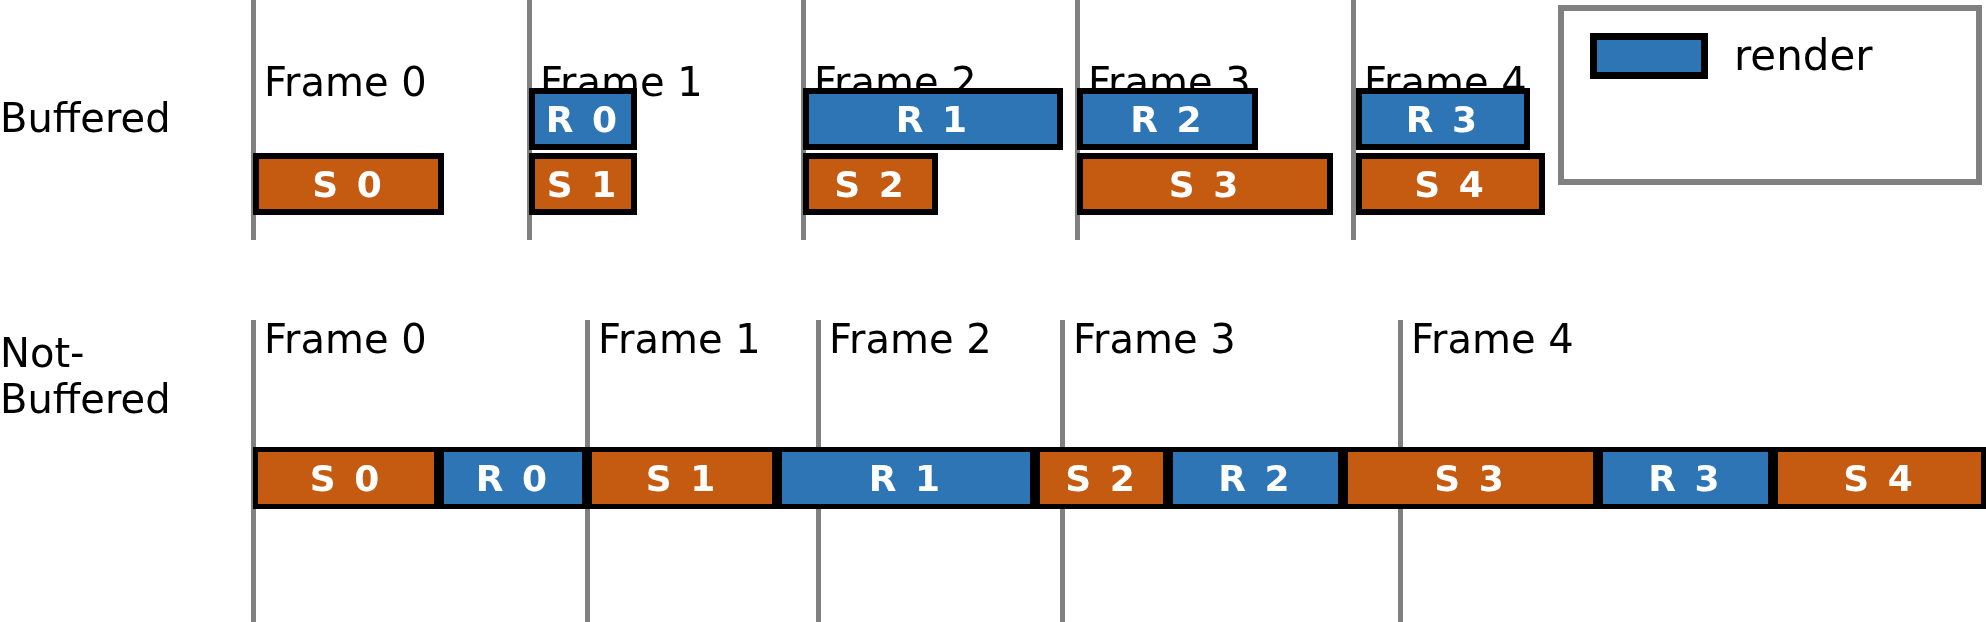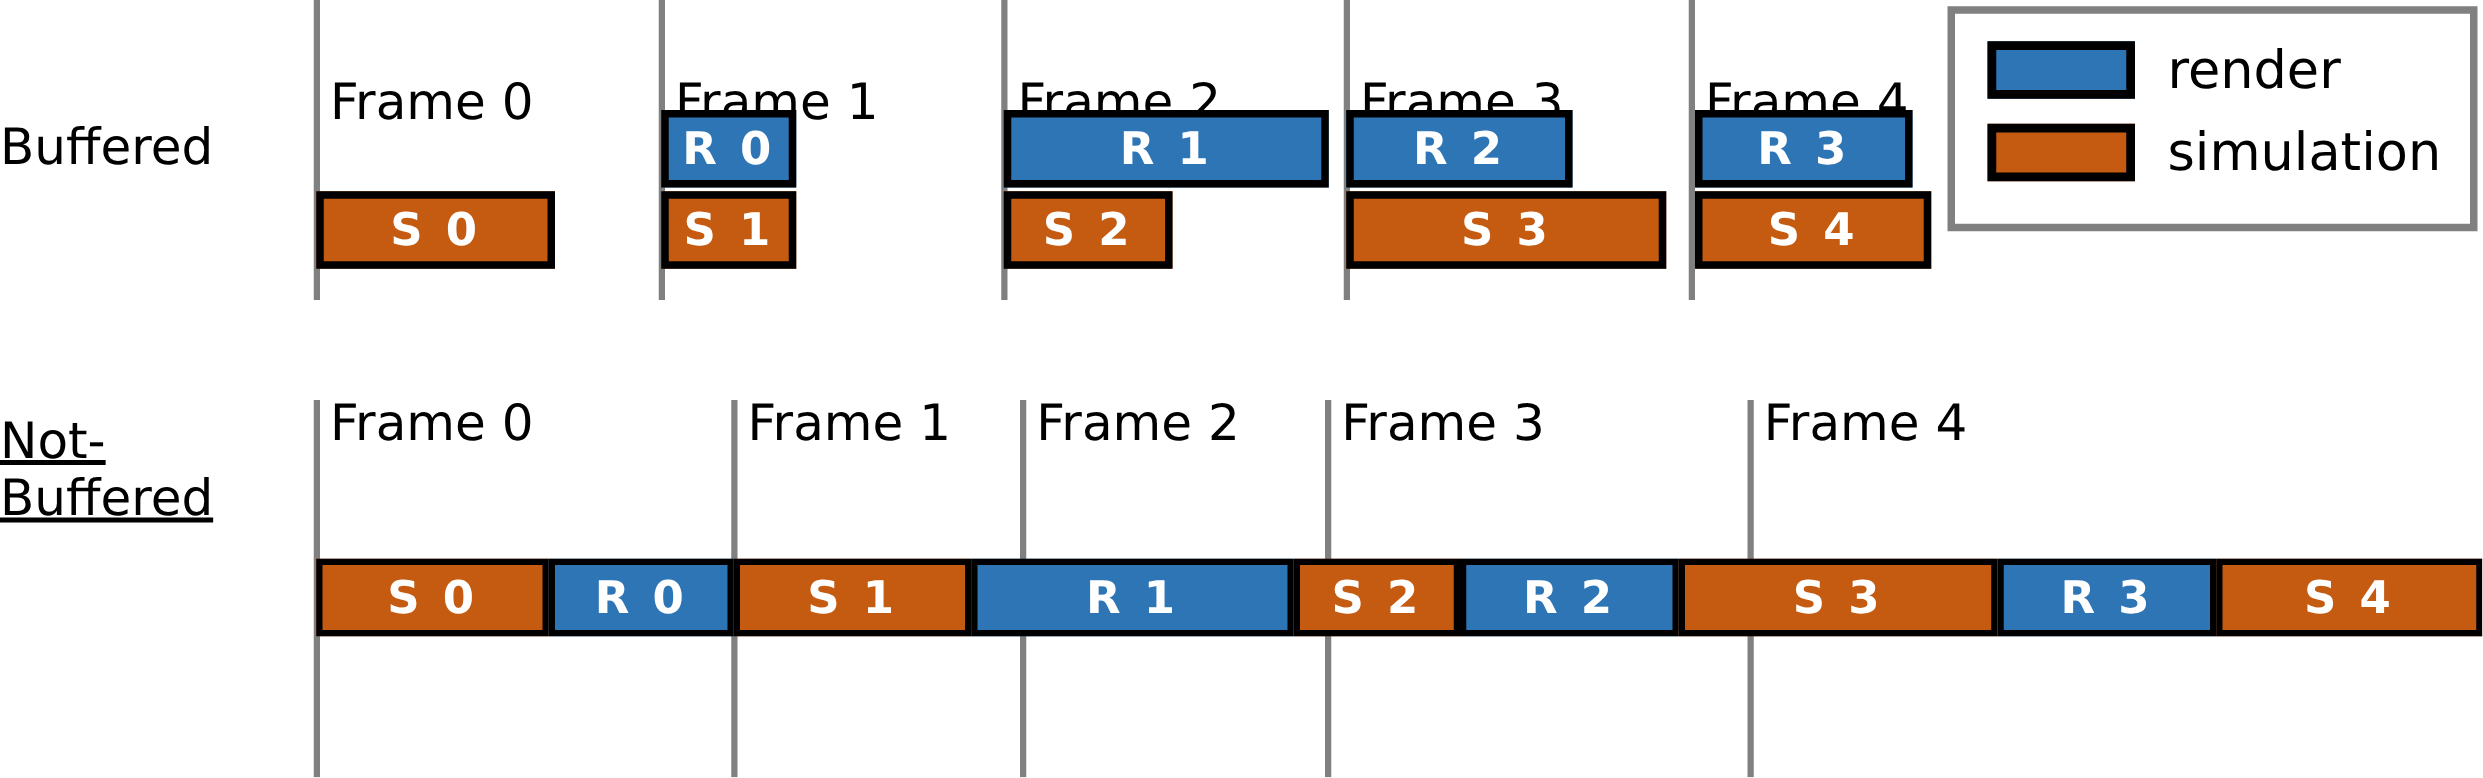--- a/index.html
+++ b/index.html
@@ -56,21 +56,21 @@
   <div class="bar render" style="left:803px;top:88px;width:260px;height:62px;">R 1</div>
   <div class="bar render" style="left:1077px;top:88px;width:181px;height:62px;">R 2</div>
   <div class="bar render" style="left:1356px;top:88px;width:174px;height:62px;">R 3</div>
 
   <div class="bar sim" style="left:253px;top:153px;width:191px;height:62px;">S 0</div>
   <div class="bar sim" style="left:529px;top:153px;width:108px;height:62px;">S 1</div>
   <div class="bar sim" style="left:803px;top:153px;width:135px;height:62px;">S 2</div>
   <div class="bar sim" style="left:1077px;top:153px;width:256px;height:62px;">S 3</div>
   <div class="bar sim" style="left:1356px;top:153px;width:189px;height:62px;">S 4</div>
 
-  <div class="rowlabel" style="left:0px;top:330px;width:225px;text-decoration:underline;">
+  <div class="rowlabel" style="left:0px;top:330px;width:225px;">
     <div>Not-</div>
     <div>Buffered</div>
   </div>
 
   <div class="vline" style="left:251px;top:320px;height:302px;"></div>
   <div class="vline" style="left:585px;top:320px;height:302px;"></div>
   <div class="vline" style="left:816px;top:320px;height:302px;"></div>
   <div class="vline" style="left:1060px;top:320px;height:302px;"></div>
   <div class="vline" style="left:1398px;top:320px;height:302px;"></div>
 
@@ -88,19 +88,15 @@
   <div class="seg render" style="left:1168px;top:447px;width:175px;height:62px;">R 2</div>
   <div class="seg sim" style="left:1343px;top:447px;width:255px;height:62px;">S 3</div>
   <div class="seg render" style="left:1598px;top:447px;width:175px;height:62px;">R 3</div>
   <div class="seg sim" style="left:1773px;top:447px;width:213px;height:62px;">S 4</div>
 
   <div id="legend" style="left:1558px;top:5px;width:424px;height:180px;">
     <div class="legrow" style="left:26px;top:22px;">
       <div class="legswatch render"></div>
       <div class="legtext">render</div>
     </div>
-    <div class="legrow" style="left:26px;top:88px;">
-      <div class="legswatch sim"></div>
-      <div class="legtext">simulation</div>
-    </div>
   </div>
 
 </div>
 
 </body></html>

